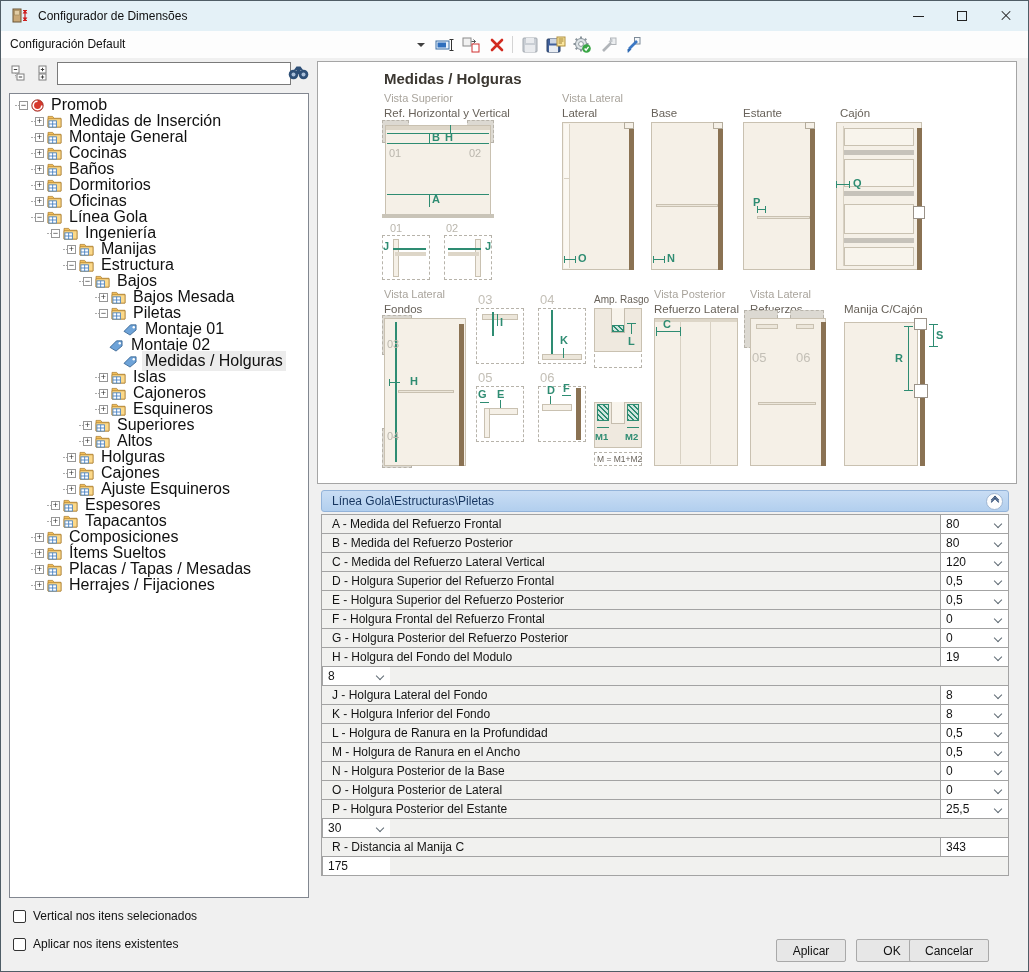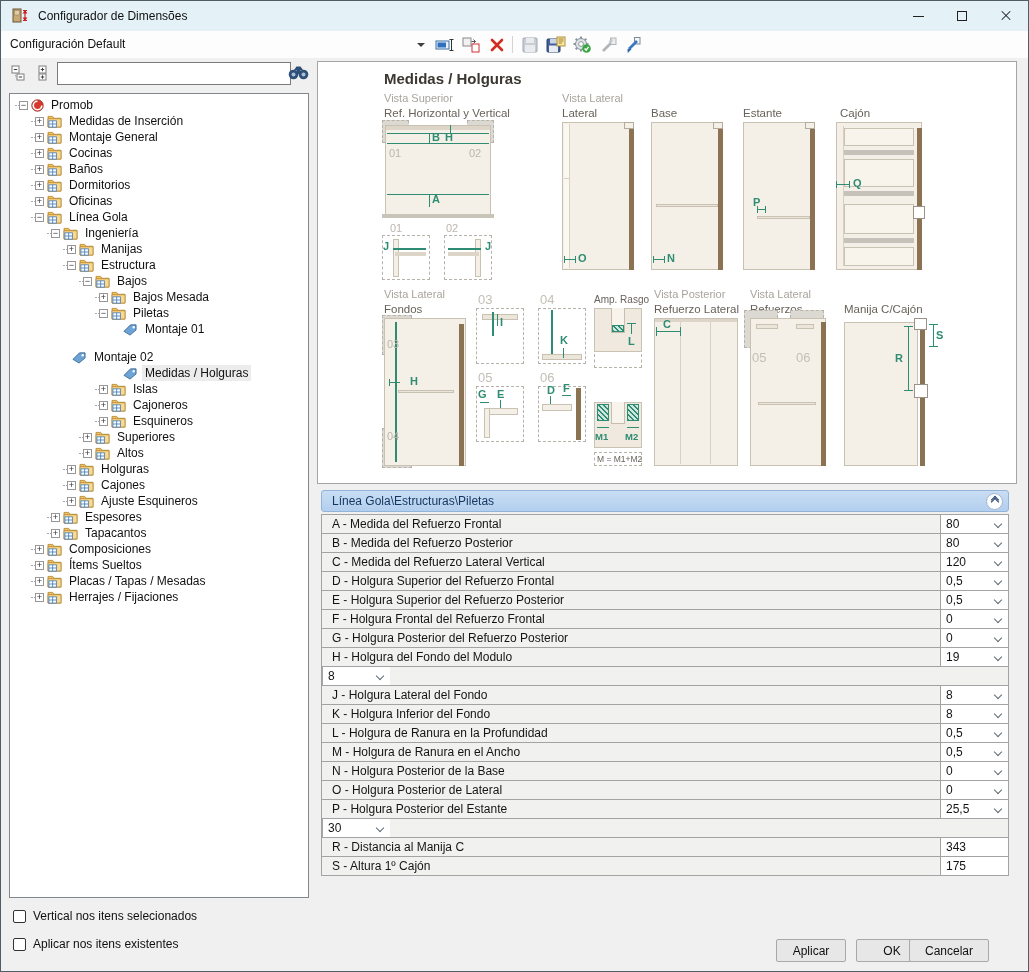--- a/index.html
+++ b/index.html
@@ -31,21 +31,21 @@
   .search-input { position:absolute; left:48px; top:3px; width:234px; height:23px; border:1px solid #7a7a7a; background:#fff; font-size:12px; padding:0 4px; font-family:inherit; }
   .binoc { position:absolute; right:0; top:6px; }
 
   
   .treebox { position:absolute; left:8px; top:92px; width:300px; height:805px; background:#fff; border:1px solid #828790; padding-top:3px; overflow:hidden; }
   .trow { display:flex; align-items:center; height:16px; white-space:nowrap; }
   .stub { width:4px; height:0; border-top:1px dotted #aaa; }
   .ebox { flex:0 0 9px; width:9px; height:9px; border:1px solid #979797; background:#fff; font-size:9px; line-height:7px; text-align:center; color:#333; margin-right:3px; }
   .espace { flex:0 0 12px; }
   .ticon { display:flex; margin-right:4px; }
-  .tlabel { font-size:12px; color:#101010; padding:1px 3px; }
+  .tlabel { font-size:16px; color:#101010; padding:1px 3px; }
   .trow.sel .tlabel { background:#ececec; }
 
   
   .dpanel { position:absolute; left:316px; top:60px; width:700px; height:423px; background:#fff; border:1px solid #a5a5a5; }
   .dpanel .inner { position:absolute; inset:0; }
   .dtitle { position:absolute; left:66px; top:8px; font-size:15px; font-weight:bold; color:#3b3731; }
   .viewhdr { position:absolute; font-size:11px; color:#a9a49c; white-space:nowrap; }
   .caption { position:absolute; font-size:11.5px; color:#68625a; white-space:nowrap; }
   .caption-sm { position:absolute; font-size:10px; color:#68625a; white-space:nowrap; }
   .dgm { position:absolute; }
@@ -394,21 +394,21 @@
       <div class="trow" style="padding-left: 101px;">
         <span class="espace"></span>
         <span class="ticon">
           <svg viewBox="0 0 16 14" width="15" height="13">
             <path d="M1 9L8 2h6v5.5L7.5 13z" fill="#6ea3d8" stroke="#35618f" stroke-width="0.9"></path>
             <circle cx="11.5" cy="4.6" r="1.3" fill="#fff"></circle>
           </svg>
         </span>
         <span class="tlabel">Montaje 01</span>
       </div>
-      <div class="trow" style="padding-left: 50px; margin-top: 12px;">
+      <div class="trow" style="padding-left: 87px;">
         <span class="espace"></span>
         <span class="ticon">
           <svg viewBox="0 0 16 14" width="15" height="13">
             <path d="M1 9L8 2h6v5.5L7.5 13z" fill="#6ea3d8" stroke="#35618f" stroke-width="0.9"></path>
             <circle cx="11.5" cy="4.6" r="1.3" fill="#fff"></circle>
           </svg>
         </span>
         <span class="tlabel">Montaje 02</span>
       </div>
       <div class="trow sel" style="padding-left: 101px;">
@@ -946,21 +946,20 @@
           <span class="chev"></span>
         </div>
       </div>
       <div class="prow">
         <div class="plabel">R - Distancia al Manija C</div>
         <div class="pvalue">
           <span>343</span>
         </div>
       </div>
       <div class="prow">
-        <div class="plabel">S - Altura 1º Cajón</div>
         <div class="pvalue">
           <span>175</span>
         </div>
       </div>
     </div>
 
   <div class="cbrow" style="top:908px">
     <span class="cbox"></span>
     <span class="cblabel">Vertical nos itens selecionados</span>
   </div>

